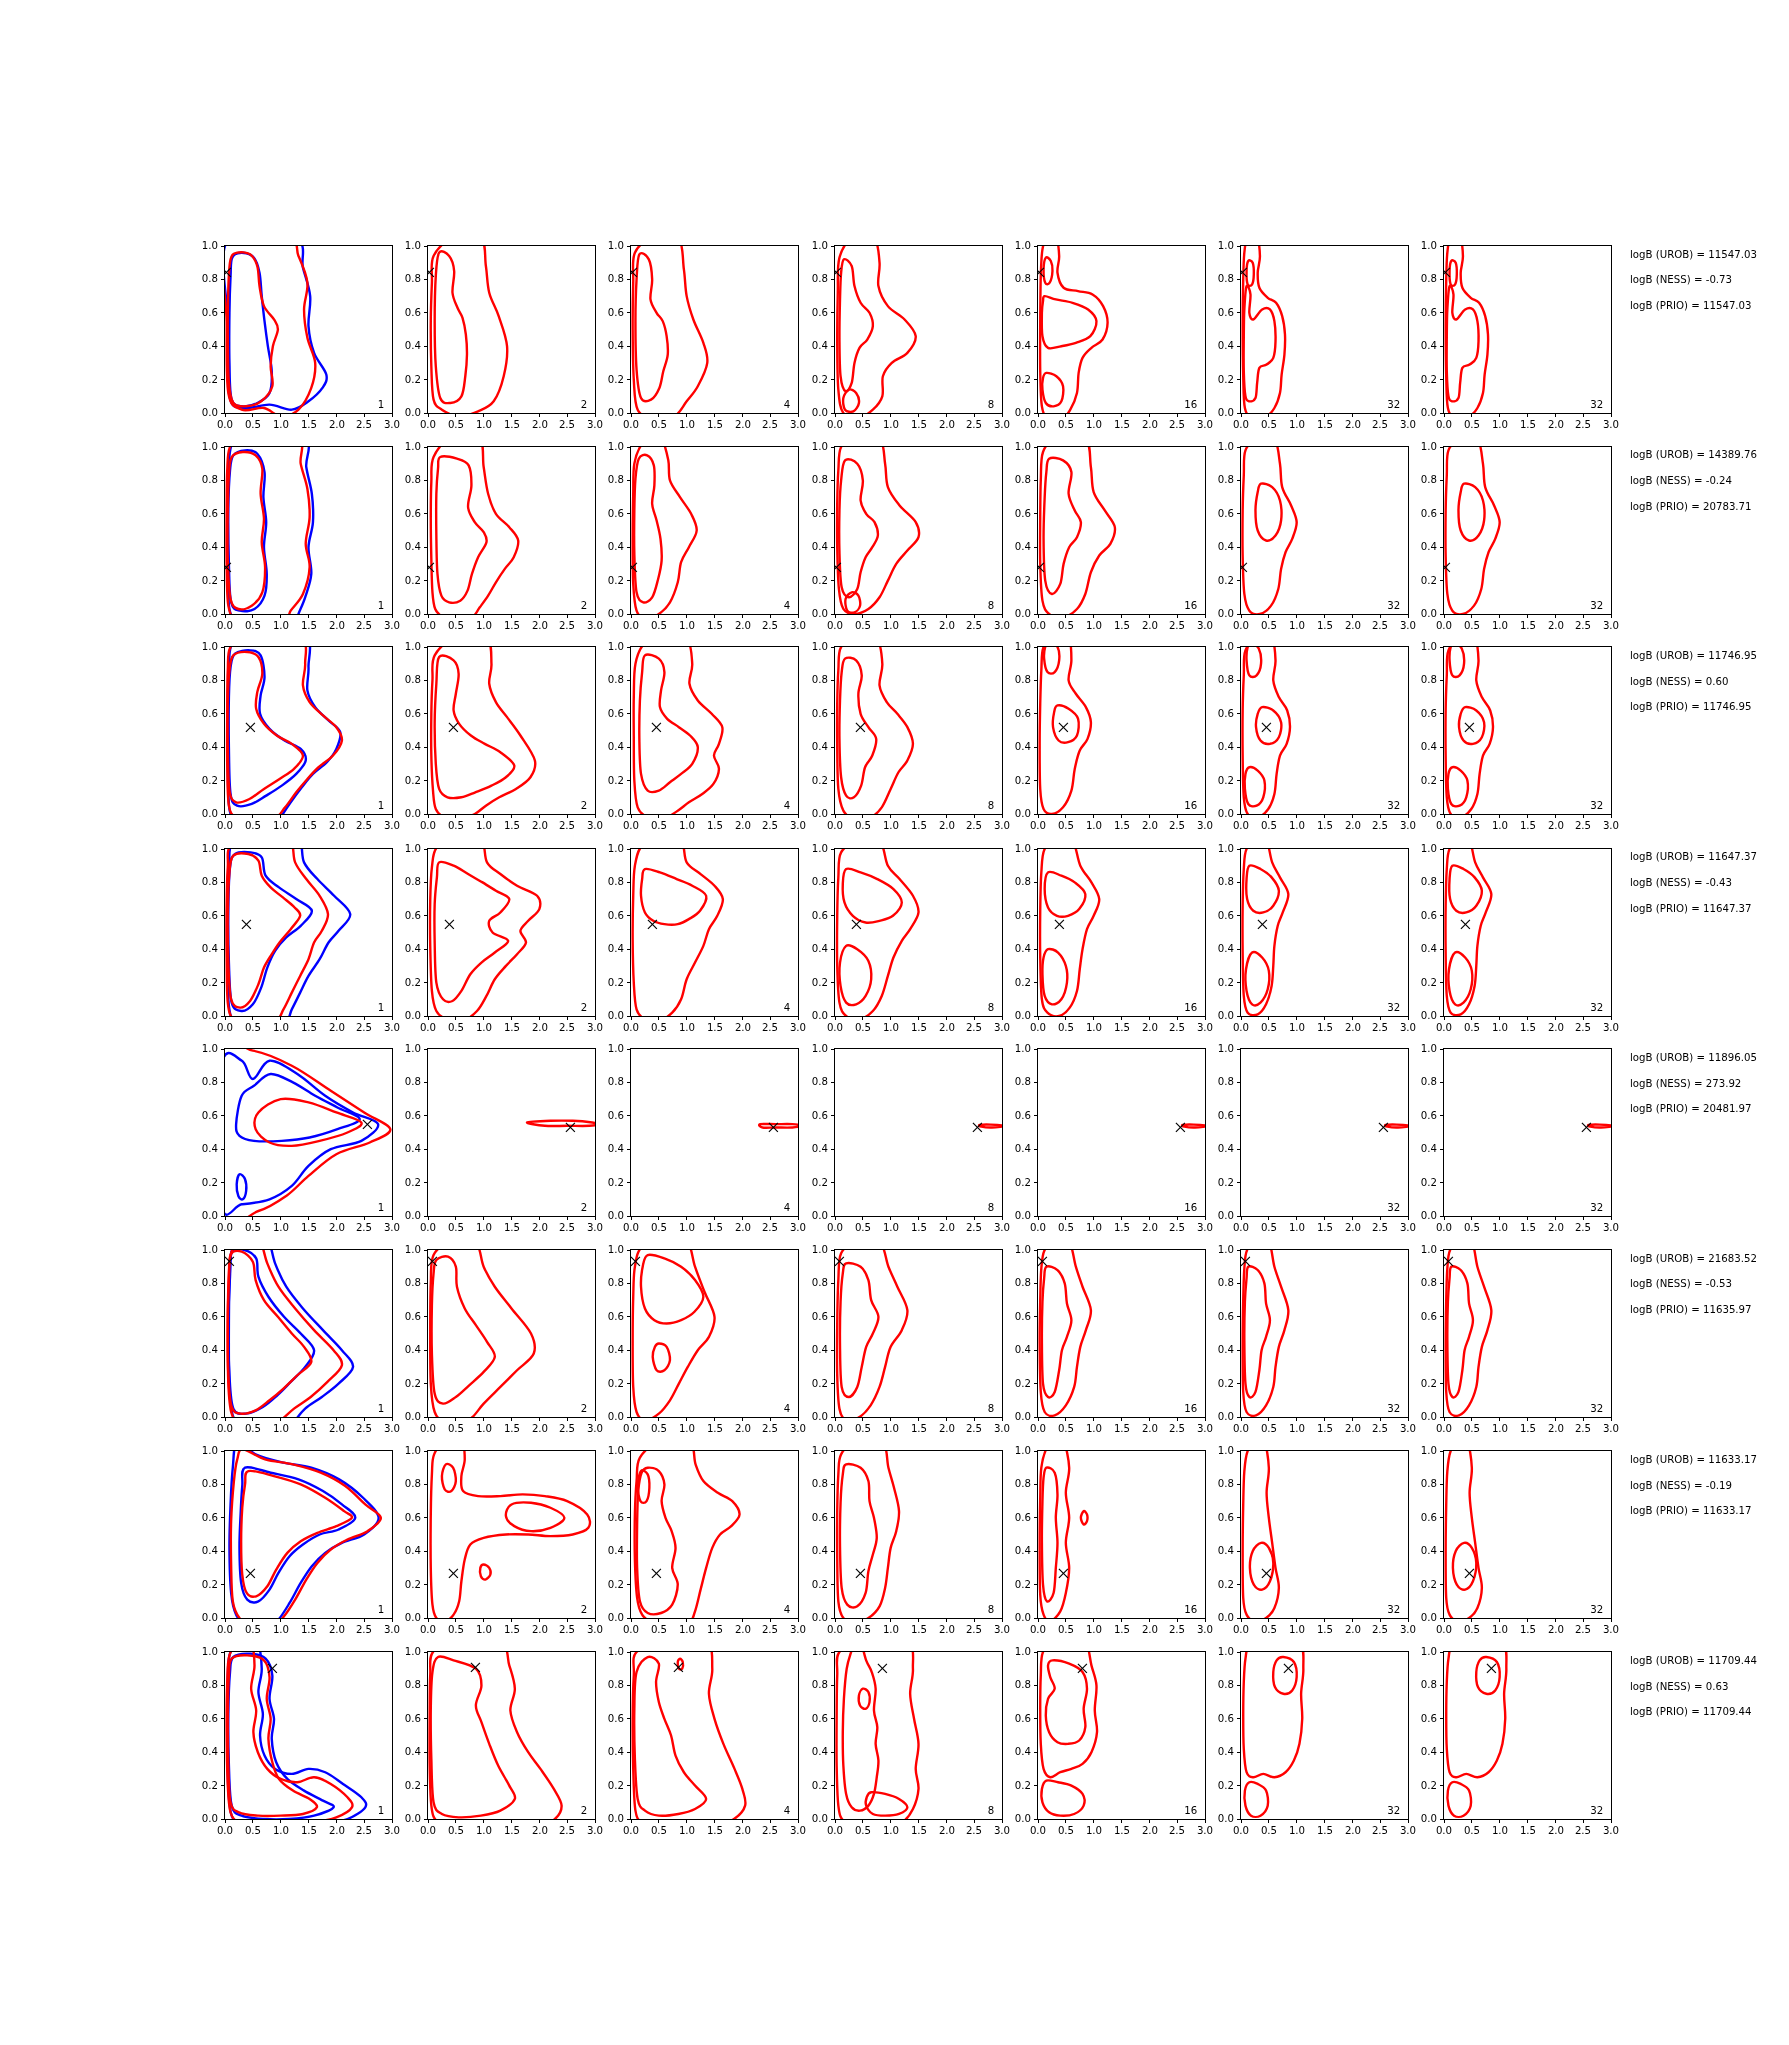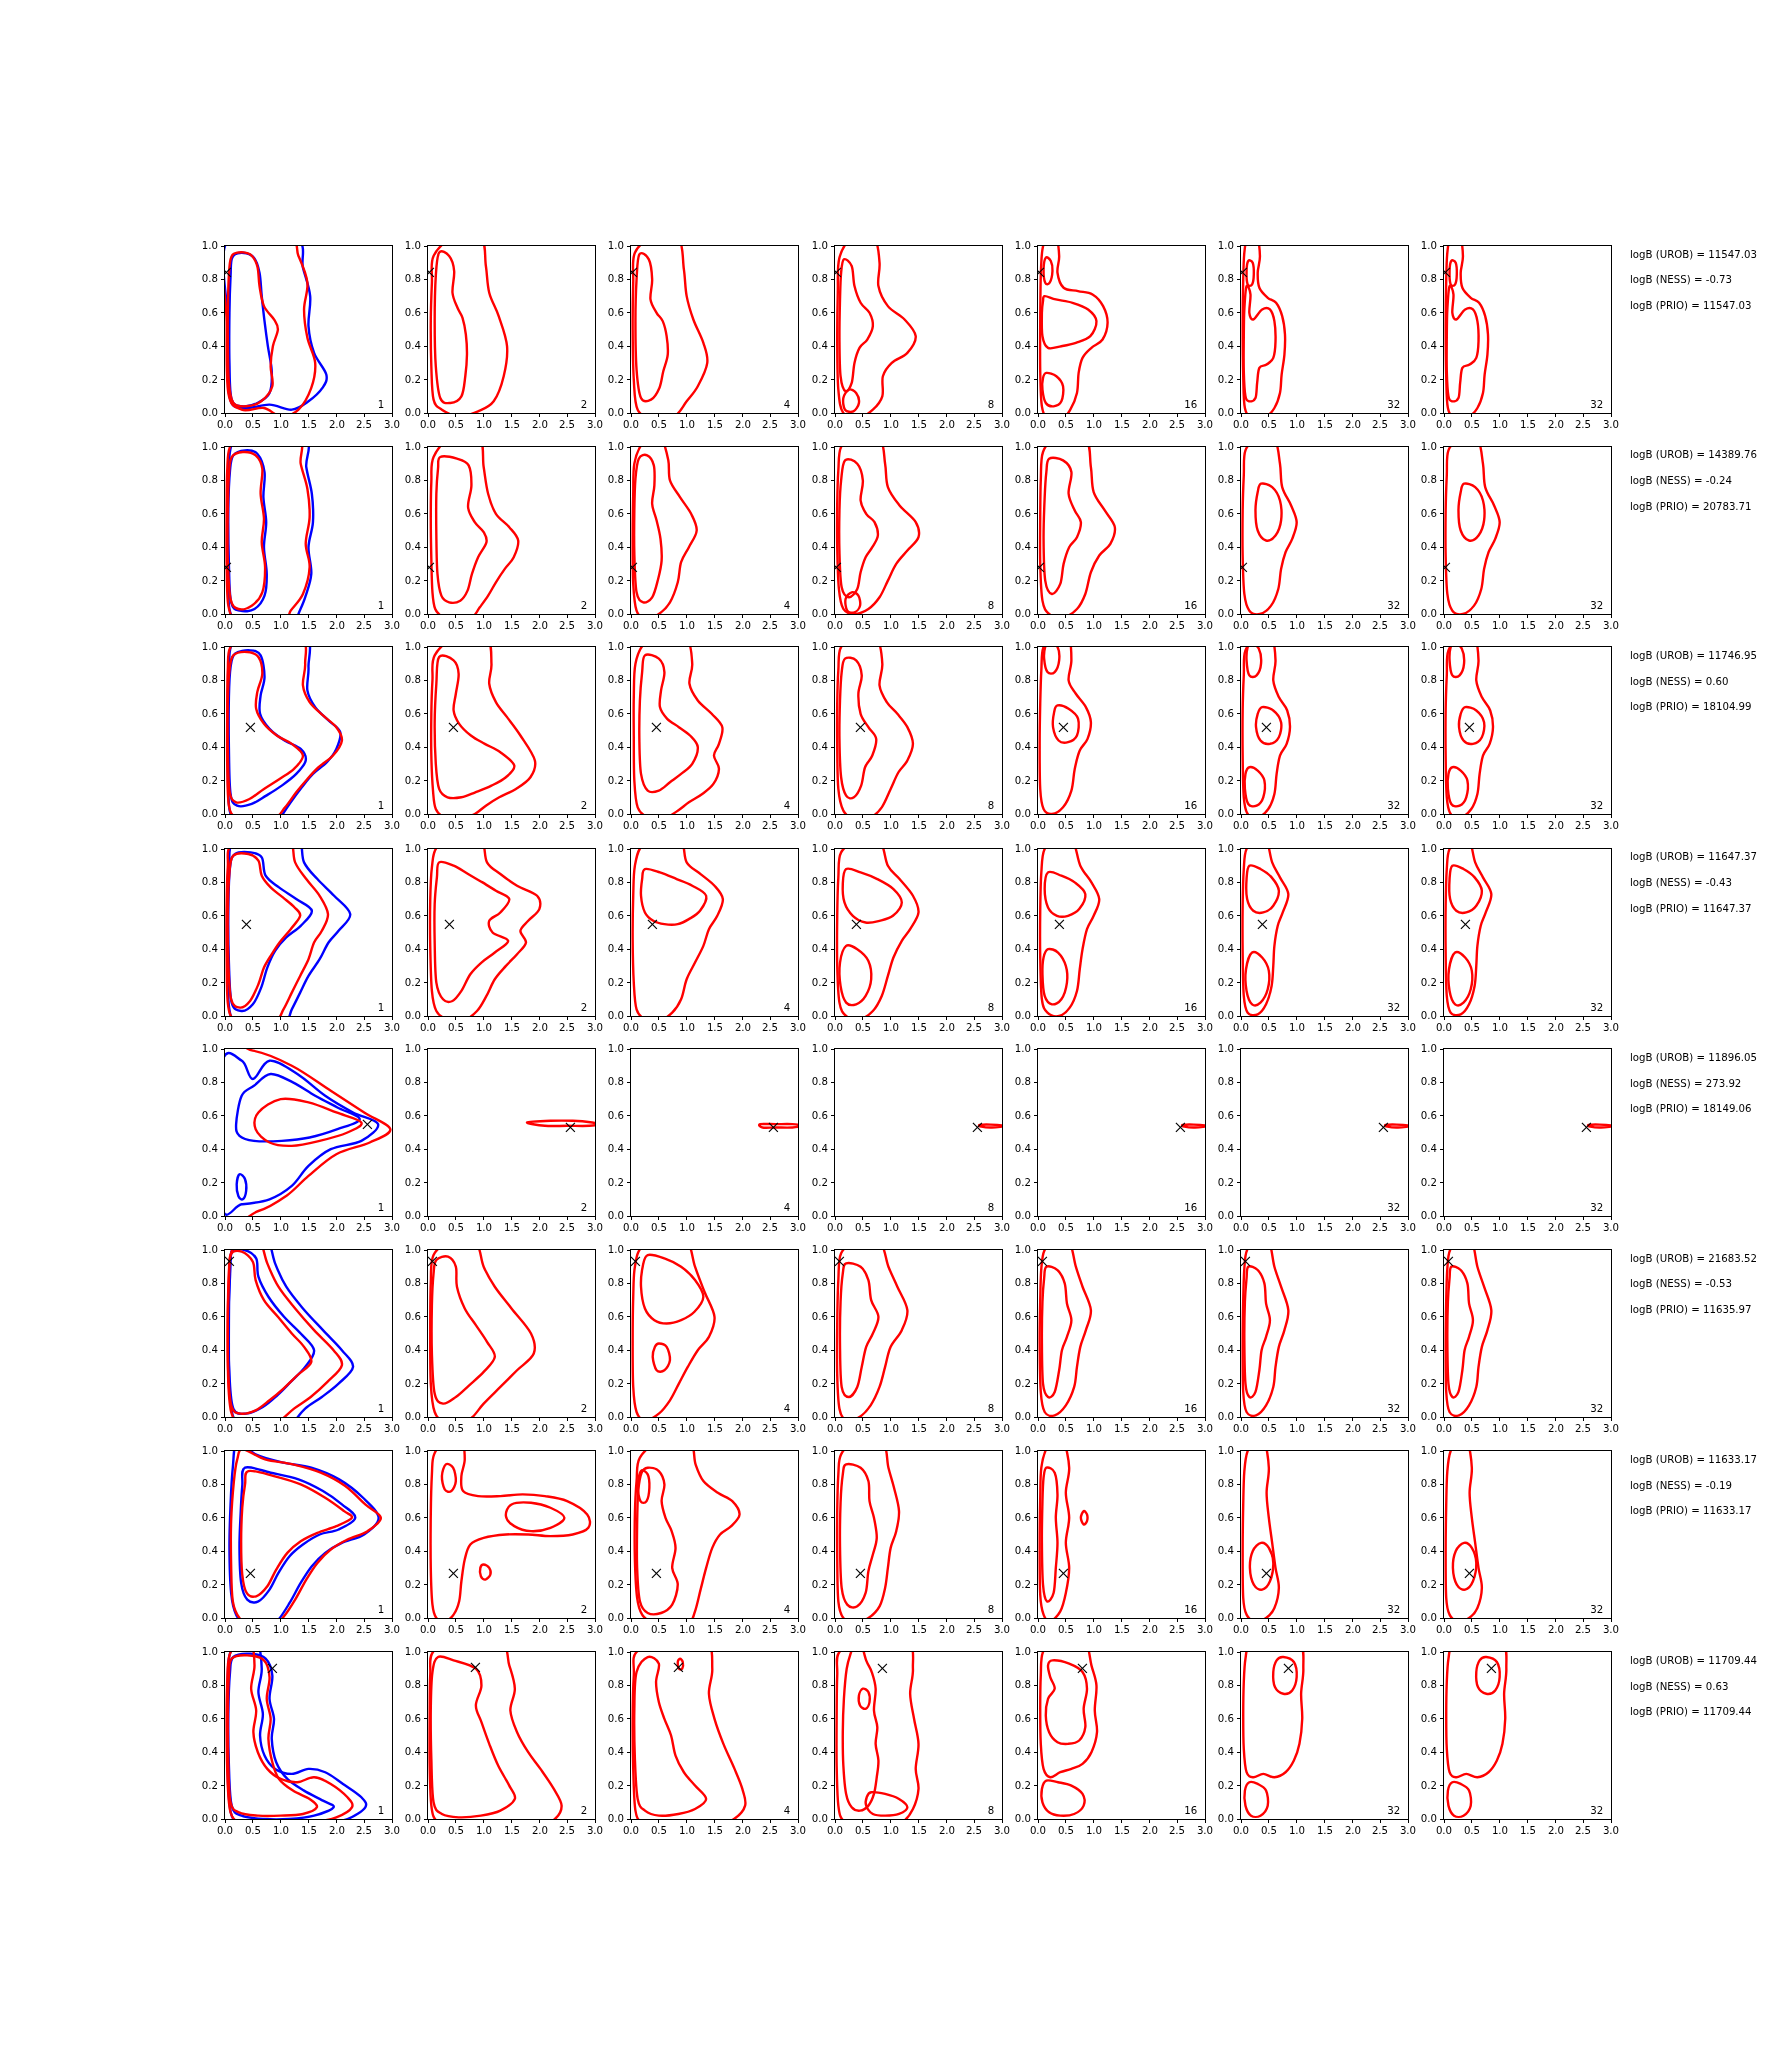--- a/index.html
+++ b/index.html
@@ -856,21 +856,21 @@
       <div class="tick-label-y" style="left: -35px; top: 95px;">0.4</div>
       <div class="tick" style="left: -3.2px; top: 67px; width: 3.2px; height: 1px;"></div>
       <div class="tick-label-y" style="left: -35px; top: 62px;">0.6</div>
       <div class="tick" style="left: -3.2px; top: 34px; width: 3.2px; height: 1px;"></div>
       <div class="tick-label-y" style="left: -35px; top: 28px;">0.8</div>
       <div class="tick" style="left: -3.2px; top: 0.5px; width: 3.2px; height: 1px;"></div>
       <div class="tick-label-y" style="left: -35px; top: -5.4px;">1.0</div>
     </div>
     <div class="ann" style="left: 1630px; top: 650px;">logB (UROB) = 11746.95</div>
     <div class="ann" style="left: 1630px; top: 676px;">logB (NESS) = 0.60</div>
-    <div class="ann" style="left: 1630px; top: 701px;">logB (PRIO) = 18104.99</div>
+    <div class="ann" style="left: 1630px; top: 701px;">logB (PRIO) = 11746.95</div>
     <div class="panel" style="left: 224px; top: 848px;">
       <div class="plot-area">
         <svg class="contours" width="167" height="167" viewBox="0 0 300 100" preserveAspectRatio="none">
           <path d="M 130.00 -7.00 C 141.67 -4.33,136.00 3.83,142.00 8.00 C 148.00 12.17,157.00 14.67,166.00 18.00 C 175.00 21.33,186.17 24.50,196.00 28.00 C 205.83 31.50,223.67 35.50,225.00 39.00 C 226.33 42.50,210.50 46.17,204.00 49.00 C 197.50 51.83,191.67 53.17,186.00 56.00 C 180.33 58.83,176.00 62.67,170.00 66.00 C 164.00 69.33,155.83 72.67,150.00 76.00 C 144.17 79.33,140.00 82.67,135.00 86.00 C 130.00 89.33,124.83 93.00,120.00 96.00 C 115.17 99.00,117.67 102.33,106.00 104.00 C 94.33 105.67,64.67 106.17,50.00 106.00 C 35.33 105.83,25.17 105.00,18.00 103.00 C 10.83 101.00,9.33 100.50,7.00 94.00 C 4.67 87.50,4.50 74.33,4.00 64.00 C 3.50 53.67,3.50 41.17,4.00 32.00 C 4.50 22.83,5.00 15.00,7.00 9.00 C 9.00 3.00,5.17 -1.17,16.00 -4.00 C 26.83 -6.83,53.00 -7.50,72.00 -8.00 C 91.00 -8.50,118.33 -9.67,130.00 -7.00 Z" fill="none" stroke="#0000ff" stroke-width="2.4" vector-effect="non-scaling-stroke" stroke-linejoin="round"></path>
           <path d="M 18.00 3.00 C 24.17 1.50,38.00 1.67,46.00 2.00 C 54.00 2.33,61.50 2.67,66.00 5.00 C 70.50 7.33,67.83 13.00,73.00 16.00 C 78.17 19.00,87.83 20.67,97.00 23.00 C 106.17 25.33,118.17 27.67,128.00 30.00 C 137.83 32.33,154.67 34.33,156.00 37.00 C 157.33 39.67,143.67 43.33,136.00 46.00 C 128.33 48.67,117.67 50.50,110.00 53.00 C 102.33 55.50,95.67 58.00,90.00 61.00 C 84.33 64.00,80.17 67.33,76.00 71.00 C 71.83 74.67,69.33 79.33,65.00 83.00 C 60.67 86.67,55.83 90.67,50.00 93.00 C 44.17 95.33,36.33 97.17,30.00 97.00 C 23.67 96.83,15.83 96.83,12.00 92.00 C 8.17 87.17,8.00 77.33,7.00 68.00 C 6.00 58.67,5.67 45.50,6.00 36.00 C 6.33 26.50,7.00 16.50,9.00 11.00 C 11.00 5.50,11.83 4.50,18.00 3.00 Z" fill="none" stroke="#0000ff" stroke-width="2.4" vector-effect="non-scaling-stroke" stroke-linejoin="round"></path>
           <path d="M 115.00 -6.00 C 125.67 -3.50,120.83 4.00,126.00 8.00 C 131.17 12.00,138.67 14.67,146.00 18.00 C 153.33 21.33,163.50 24.50,170.00 28.00 C 176.50 31.50,184.33 35.50,185.00 39.00 C 185.67 42.50,178.17 46.17,174.00 49.00 C 169.83 51.83,164.00 53.17,160.00 56.00 C 156.00 58.83,154.17 62.67,150.00 66.00 C 145.83 69.33,140.00 72.67,135.00 76.00 C 130.00 79.33,125.00 82.67,120.00 86.00 C 115.00 89.33,110.00 93.17,105.00 96.00 C 100.00 98.83,100.83 101.50,90.00 103.00 C 79.17 104.50,52.50 105.17,40.00 105.00 C 27.50 104.83,20.83 104.17,15.00 102.00 C 9.17 99.83,7.00 98.17,5.00 92.00 C 3.00 85.83,3.33 74.67,3.00 65.00 C 2.67 55.33,2.67 43.00,3.00 34.00 C 3.33 25.00,3.67 17.00,5.00 11.00 C 6.33 5.00,1.50 1.00,11.00 -2.00 C 20.50 -5.00,44.67 -6.33,62.00 -7.00 C 79.33 -7.67,104.33 -8.50,115.00 -6.00 Z" fill="none" stroke="#ff0000" stroke-width="2.4" vector-effect="non-scaling-stroke" stroke-linejoin="round"></path>
           <path d="M 15.00 4.00 C 20.67 2.17,34.50 2.50,42.00 3.00 C 49.50 3.50,56.00 4.83,60.00 7.00 C 64.00 9.17,62.33 13.33,66.00 16.00 C 69.67 18.67,75.67 20.83,82.00 23.00 C 88.33 25.17,96.83 27.00,104.00 29.00 C 111.17 31.00,119.83 33.17,125.00 35.00 C 130.17 36.83,136.17 37.83,135.00 40.00 C 133.83 42.17,124.17 45.33,118.00 48.00 C 111.83 50.67,103.67 53.50,98.00 56.00 C 92.33 58.50,88.67 60.50,84.00 63.00 C 79.33 65.50,74.00 68.00,70.00 71.00 C 66.00 74.00,64.17 77.67,60.00 81.00 C 55.83 84.33,50.50 88.67,45.00 91.00 C 39.50 93.33,32.67 95.17,27.00 95.00 C 21.33 94.83,14.50 94.50,11.00 90.00 C 7.50 85.50,7.00 76.67,6.00 68.00 C 5.00 59.33,4.67 47.00,5.00 38.00 C 5.33 29.00,6.33 19.67,8.00 14.00 C 9.67 8.33,9.33 5.83,15.00 4.00 Z" fill="none" stroke="#ff0000" stroke-width="2.4" vector-effect="non-scaling-stroke" stroke-linejoin="round"></path>
         </svg>
         <svg class="marker-svg" width="12.8" height="12.8" style="left: 15px; top: 69px;" viewBox="0 0 20 20">
           <line x1="3" y1="3" x2="17" y2="17" stroke="#000000" stroke-width="1.8"></line>
@@ -1411,21 +1411,21 @@
       <div class="tick-label-y" style="left: -35px; top: 95px;">0.4</div>
       <div class="tick" style="left: -3.2px; top: 67px; width: 3.2px; height: 1px;"></div>
       <div class="tick-label-y" style="left: -35px; top: 62px;">0.6</div>
       <div class="tick" style="left: -3.2px; top: 34px; width: 3.2px; height: 1px;"></div>
       <div class="tick-label-y" style="left: -35px; top: 28px;">0.8</div>
       <div class="tick" style="left: -3.2px; top: 0.5px; width: 3.2px; height: 1px;"></div>
       <div class="tick-label-y" style="left: -35px; top: -5.4px;">1.0</div>
     </div>
     <div class="ann" style="left: 1630px; top: 1052px;">logB (UROB) = 11896.05</div>
     <div class="ann" style="left: 1630px; top: 1078px;">logB (NESS) = 273.92</div>
-    <div class="ann" style="left: 1630px; top: 1103px;">logB (PRIO) = 18149.06</div>
+    <div class="ann" style="left: 1630px; top: 1103px;">logB (PRIO) = 20481.97</div>
     <div class="panel" style="left: 224px; top: 1249px;">
       <div class="plot-area">
         <svg class="contours" width="167" height="167" viewBox="0 0 300 100" preserveAspectRatio="none">
           <path d="M 76.00 -7.00 C 83.00 -4.50,84.33 3.17,90.00 8.00 C 95.67 12.83,101.67 17.50,110.00 22.00 C 118.33 26.50,129.00 30.67,140.00 35.00 C 151.00 39.33,164.33 43.83,176.00 48.00 C 187.67 52.17,201.00 56.33,210.00 60.00 C 219.00 63.67,231.00 66.67,230.00 70.00 C 229.00 73.33,213.33 77.00,204.00 80.00 C 194.67 83.00,184.00 85.50,174.00 88.00 C 164.00 90.50,152.33 92.50,144.00 95.00 C 135.67 97.50,128.33 101.17,124.00 103.00 C 119.67 104.83,132.83 105.67,118.00 106.00 C 103.17 106.33,52.17 106.00,35.00 105.00 C 17.83 104.00,19.50 103.83,15.00 100.00 C 10.50 96.17,9.33 91.33,8.00 82.00 C 6.67 72.67,6.83 55.67,7.00 44.00 C 7.17 32.33,7.50 19.67,9.00 12.00 C 10.50 4.33,9.50 1.17,16.00 -2.00 C 22.50 -5.17,38.00 -6.17,48.00 -7.00 C 58.00 -7.83,69.00 -9.50,76.00 -7.00 Z" fill="none" stroke="#0000ff" stroke-width="2.4" vector-effect="non-scaling-stroke" stroke-linejoin="round"></path>
           <path d="M 12.00 1.00 C 16.33 -1.67,27.67 -0.67,35.00 0.00 C 42.33 0.67,51.83 2.33,56.00 5.00 C 60.17 7.67,56.33 12.17,60.00 16.00 C 63.67 19.83,70.33 24.00,78.00 28.00 C 85.67 32.00,96.33 36.33,106.00 40.00 C 115.67 43.67,127.00 46.67,136.00 50.00 C 145.00 53.33,158.67 56.67,160.00 60.00 C 161.33 63.33,151.00 66.83,144.00 70.00 C 137.00 73.17,126.33 76.17,118.00 79.00 C 109.67 81.83,102.33 84.50,94.00 87.00 C 85.67 89.50,77.33 92.17,68.00 94.00 C 58.67 95.83,46.83 97.83,38.00 98.00 C 29.17 98.17,20.00 98.83,15.00 95.00 C 10.00 91.17,9.50 83.83,8.00 75.00 C 6.50 66.17,5.83 51.83,6.00 42.00 C 6.17 32.17,8.00 22.83,9.00 16.00 C 10.00 9.17,7.67 3.67,12.00 1.00 Z" fill="none" stroke="#0000ff" stroke-width="2.4" vector-effect="non-scaling-stroke" stroke-linejoin="round"></path>
           <path d="M 62.00 -6.00 C 68.33 -3.67,70.33 3.33,76.00 8.00 C 81.67 12.67,87.67 17.50,96.00 22.00 C 104.33 26.50,115.33 30.67,126.00 35.00 C 136.67 39.33,148.50 43.83,160.00 48.00 C 171.50 52.17,186.67 56.50,195.00 60.00 C 203.33 63.50,211.83 65.83,210.00 69.00 C 208.17 72.17,193.33 75.83,184.00 79.00 C 174.67 82.17,164.00 85.33,154.00 88.00 C 144.00 90.67,133.00 92.67,124.00 95.00 C 115.00 97.33,106.67 100.33,100.00 102.00 C 93.33 103.67,95.67 104.67,84.00 105.00 C 72.33 105.33,42.00 105.17,30.00 104.00 C 18.00 102.83,16.00 102.00,12.00 98.00 C 8.00 94.00,7.17 89.00,6.00 80.00 C 4.83 71.00,4.83 55.00,5.00 44.00 C 5.17 33.00,5.67 21.33,7.00 14.00 C 8.33 6.67,7.83 3.33,13.00 0.00 C 18.17 -3.33,29.83 -5.00,38.00 -6.00 C 46.17 -7.00,55.67 -8.33,62.00 -6.00 Z" fill="none" stroke="#ff0000" stroke-width="2.4" vector-effect="non-scaling-stroke" stroke-linejoin="round"></path>
           <path d="M 10.00 3.00 C 13.83 0.17,23.33 0.33,30.00 1.00 C 36.67 1.67,45.83 4.17,50.00 7.00 C 54.17 9.83,51.67 14.17,55.00 18.00 C 58.33 21.83,63.33 26.33,70.00 30.00 C 76.67 33.67,86.67 36.67,95.00 40.00 C 103.33 43.33,112.17 47.00,120.00 50.00 C 127.83 53.00,136.17 55.17,142.00 58.00 C 147.83 60.83,157.00 64.17,155.00 67.00 C 153.00 69.83,138.33 72.33,130.00 75.00 C 121.67 77.67,113.33 80.50,105.00 83.00 C 96.67 85.50,88.33 87.83,80.00 90.00 C 71.67 92.17,63.67 94.67,55.00 96.00 C 46.33 97.33,35.17 98.33,28.00 98.00 C 20.83 97.67,15.67 97.83,12.00 94.00 C 8.33 90.17,7.17 83.67,6.00 75.00 C 4.83 66.33,4.83 51.50,5.00 42.00 C 5.17 32.50,6.17 24.50,7.00 18.00 C 7.83 11.50,6.17 5.83,10.00 3.00 Z" fill="none" stroke="#ff0000" stroke-width="2.4" vector-effect="non-scaling-stroke" stroke-linejoin="round"></path>
         </svg>
         <svg class="marker-svg" width="12.8" height="12.8" style="left: -2.5px; top: 5.3px;" viewBox="0 0 20 20">
           <line x1="3" y1="3" x2="17" y2="17" stroke="#000000" stroke-width="1.8"></line>

